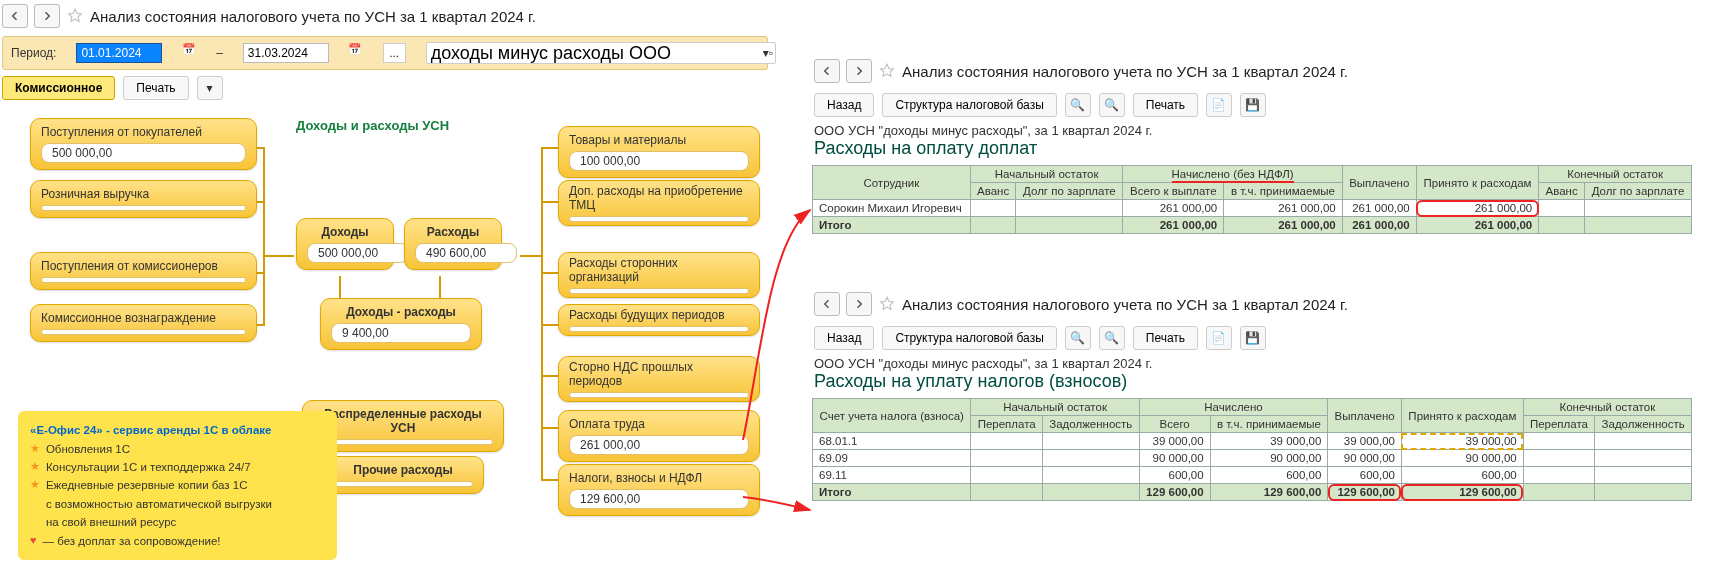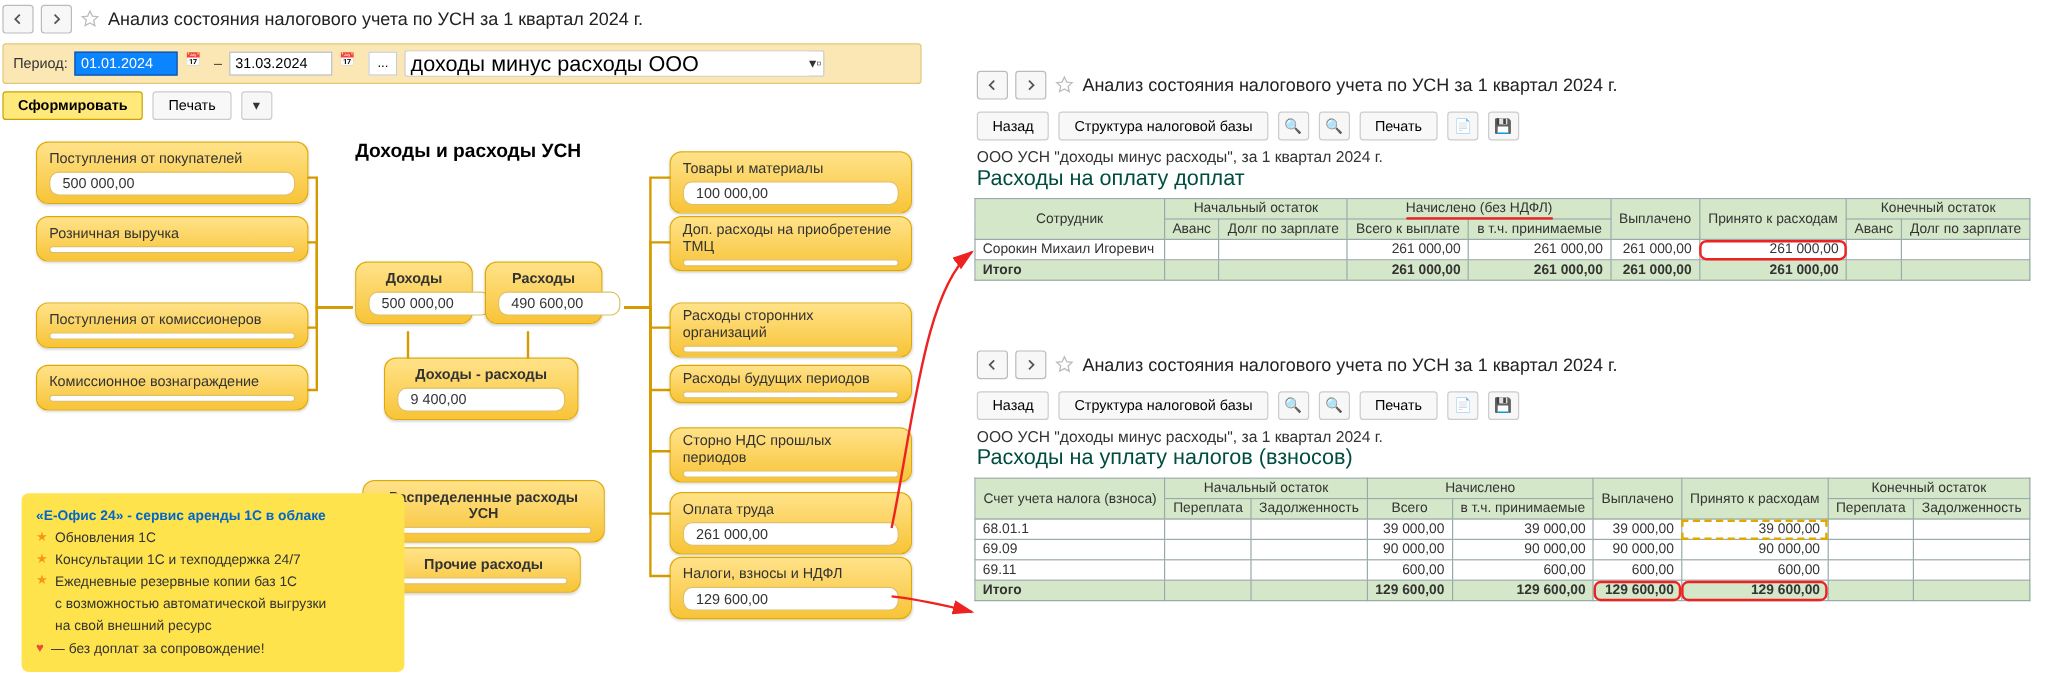--- a/index.html
+++ b/index.html
@@ -6,39 +6,39 @@
 .stage{width:1712px;height:568px;position:relative;overflow:hidden}
 .pane{position:absolute;background:#fff}
 .left{left:0;top:0;width:770px;height:568px}
 .right1{left:812px;top:55px;width:890px;height:210px}
 .right2{left:812px;top:288px;width:890px;height:260px}
 .hdr{display:flex;align-items:center;gap:6px;padding:4px 2px}
 .nav-btn{width:24px;height:22px;border:1px solid #bbb;border-radius:3px;background:#f7f7f7;display:flex;align-items:center;justify-content:center;cursor:pointer}
 .nav-btn svg{width:12px;height:12px;stroke:#555;fill:none;stroke-width:2}
 .star{width:18px;height:18px;fill:none;stroke:#bbb;stroke-width:1.4}
 .title{font-size:15px;color:#222}
-.period-bar{display:flex;align-items:center;gap:6px;background:#fbe7b4;border:1px solid #e3c77a;border-radius:3px;padding:5px 8px;margin:4px 2px;position:relative}
+.period-bar{display:flex;align-items:center;gap:20px;background:#fbe7b4;border:1px solid #e3c77a;border-radius:3px;padding:5px 8px;margin:4px 2px;position:relative}
 .lab{color:#333}
 .date-inp{height:18px;padding:0 4px;font-family:inherit;font-size:12px;border:1px solid #bbb;background:#fff;width:76px}
 .date-inp.sel{background:#0a84ff;color:#fff;border-color:#1c4f9c}
 .cal-btn,.dots-btn,.combo-btn{width:18px;height:20px;border:none;background:#fbe7b4;cursor:pointer;font-size:11px}
 .dots-btn{border:1px solid #ccc;width:24px;background:#fff}
 .combo{display:flex;align-items:center;border:1px solid #ccc;border-radius:2px;background:#fff;padding:0 2px}
 .combo input{border:none;outline:none;width:330px;height:18px;font-family:inherit;font-size:18px}
 .btn-bar{display:flex;align-items:center;gap:8px;margin:6px 2px}
 .btn{border:1px solid #ccc;border-radius:3px;background:#f8f8f8;padding:4px 12px;cursor:pointer;font-family:inherit;font-size:12px}
 .btn.primary{background:#ffe97a;border-color:#c9a400;font-weight:bold}
 .qbtn{width:24px;height:22px;border:1px solid #ccc;border-radius:3px;background:#f7f7f7;display:flex;align-items:center;justify-content:center;cursor:pointer}
 .diagram{position:relative;margin-top:18px;height:420px}
 .node{position:absolute;border-radius:10px;background:linear-gradient(#ffe289,#f8c437);border:1px solid #e0a900;padding:6px 10px;box-shadow:0 1px 2px rgba(0,0,0,.15);font-size:12px}
 .node .val{background:#fff;border-radius:8px;border:1px solid #e0c06a;padding:2px 10px;margin-top:4px;font-size:12px;min-width:80px;text-align:left}
 .cnode{text-align:center}
 .cnode .t{font-weight:bold;margin-bottom:3px}
 .small{padding:3px 10px}
-.diagtitle{position:absolute;font-size:16px;font-weight:bold;color:#000000}
+.diagtitle{position:absolute;font-size:13px;font-weight:bold;color:#15803d}
 svg.conn{position:absolute;left:0;top:0;width:770px;height:420px;pointer-events:none}
 .promo{position:absolute;left:18px;bottom:8px;width:295px;background:#ffe34c;border-radius:6px;padding:10px 12px;font-size:11.5px;line-height:1.6;z-index:5}
 .promo .h{color:#0066cc;font-weight:bold}
 .promo .row{display:flex;align-items:flex-start;gap:6px}
 .promo .row span.ic{color:#f7941d;font-size:11px}
 .promo .row.red span.ic{color:#e74c3c}
 .context{font-size:13px;color:#333;margin:6px 2px 0 2px}
 .rtitle{font-size:18px;color:#004d40;margin:0 2px 6px 2px}
 table.rep{border-collapse:collapse;font-size:11.5px;width:880px}
 table.rep th,table.rep td{border:.5px solid #9aa;padding:2px 6px;text-align:right;vertical-align:middle}
@@ -81,21 +81,21 @@
     <input class="date-inp" value="31.03.2024" style="">
     <span class="cal-btn">📅</span>
     <button class="dots-btn">...</button>
     <div class="combo">
       <input value="доходы минус расходы ООО" style="">
       <span>▾</span>
       <span>▫</span>
     </div>
   </div>
   <div class="btn-bar">
-    <button class="btn primary">Сформировать</button>
+    <button class="btn primary">Комиссионное</button>
     <button class="btn">Печать</button>
     <div class="qbtn">▾</div>
   </div>
 
   <div class="diagram">
     <svg class="conn">
       <g stroke="#d59a00" stroke-width="2" fill="none">
         <path d="M240 30 h24 v108 h30"></path>
             <path d="M240 84 h24 v54 h30"></path>
             <path d="M240 155 h24 v-17 h30"></path>

